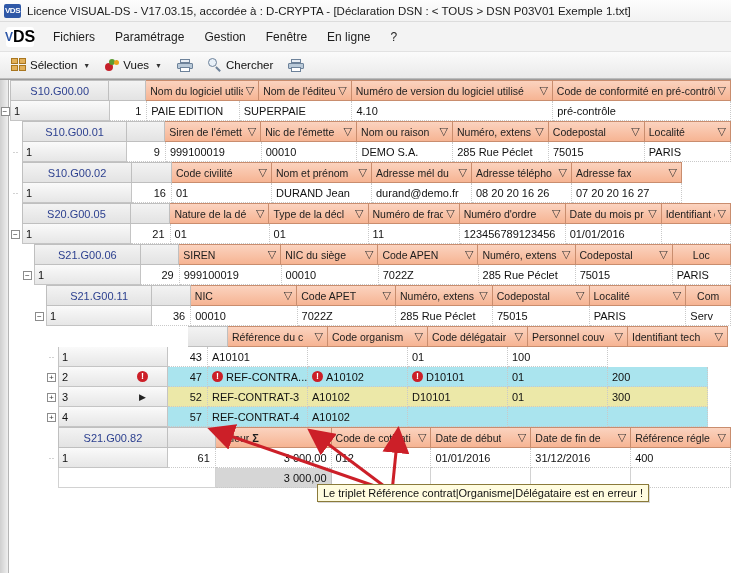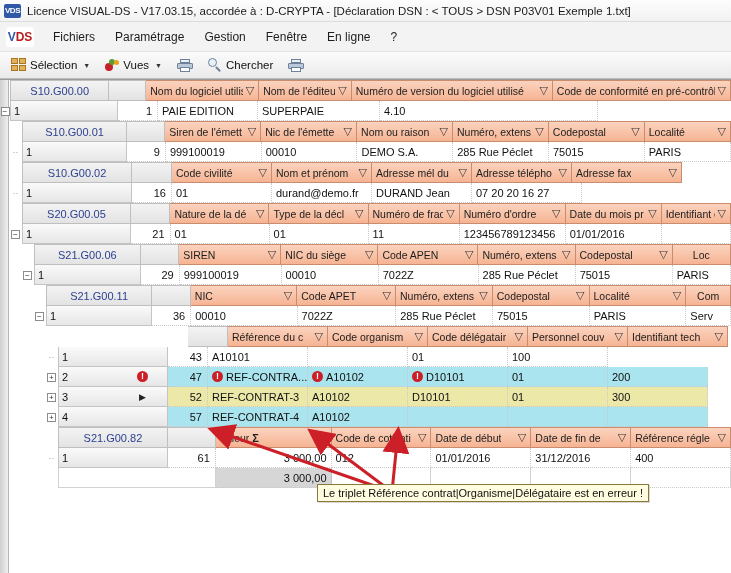--- a/index.html
+++ b/index.html
@@ -29,21 +29,21 @@
   .menubar {
     height:30px; background:#f3f3f3; border-bottom:1px solid #e2e2e2;
     display:flex; align-items:center; padding:0 6px; gap:2px;
   }
   .menubar .vds-logo-big {
     width:28px; height:20px; background:#ffffff; border-radius:3px;
     display:inline-flex; align-items:center; justify-content:center;
     margin-right:8px; position:relative;
   }
   .mlogo-blue { color:#2f58a7; font-weight:bold; font-size:12px; }
-  .mlogo-orange { color:#b91c1c; font-weight:bold; font-size:12px; }
+  .mlogo-orange { color:#000000; font-weight:bold; font-size:16px; }
   .menu-item {
     padding:4px 9px; font-size:12px; color:#1d1d1d; cursor:default;
     white-space:nowrap;
   }
 
   .toolbar {
     height:27px;
     background:linear-gradient(#fbfbfb,#eaeaea);
     border-bottom:1px solid #bcbcbc;
     display:flex; align-items:center; padding:0 5px; gap:3px;
@@ -273,20 +273,23 @@
             <div class="cell num row-plain" style="width: 40px;">1</div>
             <div class="cell row-plain" style="width: 100px;">
               <span>PAIE EDITION</span>
             </div>
             <div class="cell row-plain" style="width: 122px;">
               <span>SUPERPAIE</span>
             </div>
             <div class="cell row-plain" style="width: 218px;">
               <span>4.10</span>
             </div>
+            <div class="cell row-plain" style="width: 193px;">
+              <span>pré-contrôle</span>
+            </div>
           </div>
         </div>
         <div class="block">
           <div class="grid-row hdr-row">
             <div class="gutter" style="width: 22px;"></div>
             <div class="grp-label" style="width: 110px;">S10.G00.01</div>
             <div class="grp-label" style="width: 40px; border-left: none;"></div>
             <div class="col-hdr center" style="width: 100px;">
               <span class="ttl">Siren de l'émett</span>
               <span class="filt">▽</span>
@@ -371,24 +374,27 @@
               <span class="tree-node" style="color: rgb(156, 156, 156); font-size: 9px;">··</span>
             </div>
             <div class="rowhead" style="width: 110px;">
               <span>1</span>
             </div>
             <div class="cell num row-plain" style="width: 40px;">16</div>
             <div class="cell row-plain" style="width: 100px;">
               <span>01</span>
             </div>
             <div class="cell row-plain" style="width: 100px;">
+              <span>DURAND Jean</span>
+            </div>
+            <div class="cell row-plain" style="width: 100px;">
               <span>durand@demo.fr</span>
             </div>
             <div class="cell row-plain" style="width: 100px;">
-              <span>DURAND Jean</span>
+              <span>08 20 20 16 26</span>
             </div>
             <div class="cell row-plain" style="width: 110px;">
               <span>07 20 20 16 27</span>
             </div>
           </div>
         </div>
         <div class="block">
           <div class="grid-row hdr-row">
             <div class="gutter" style="width: 22px;"></div>
             <div class="grp-label" style="width: 110px;">S20.G00.05</div>

